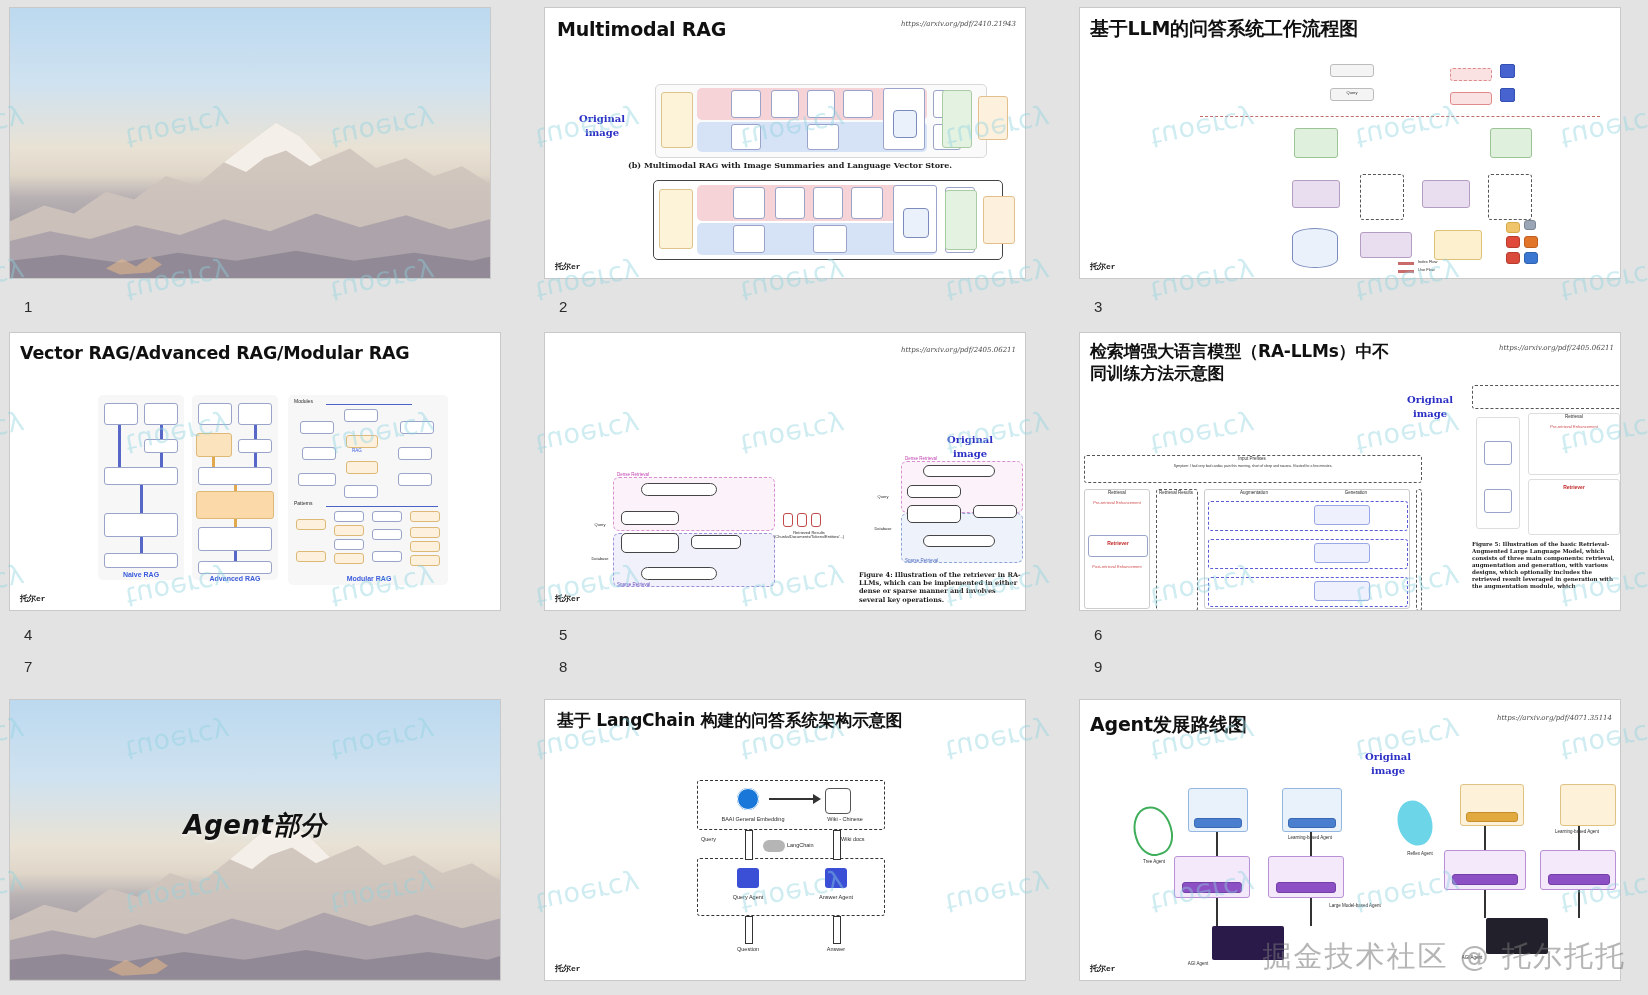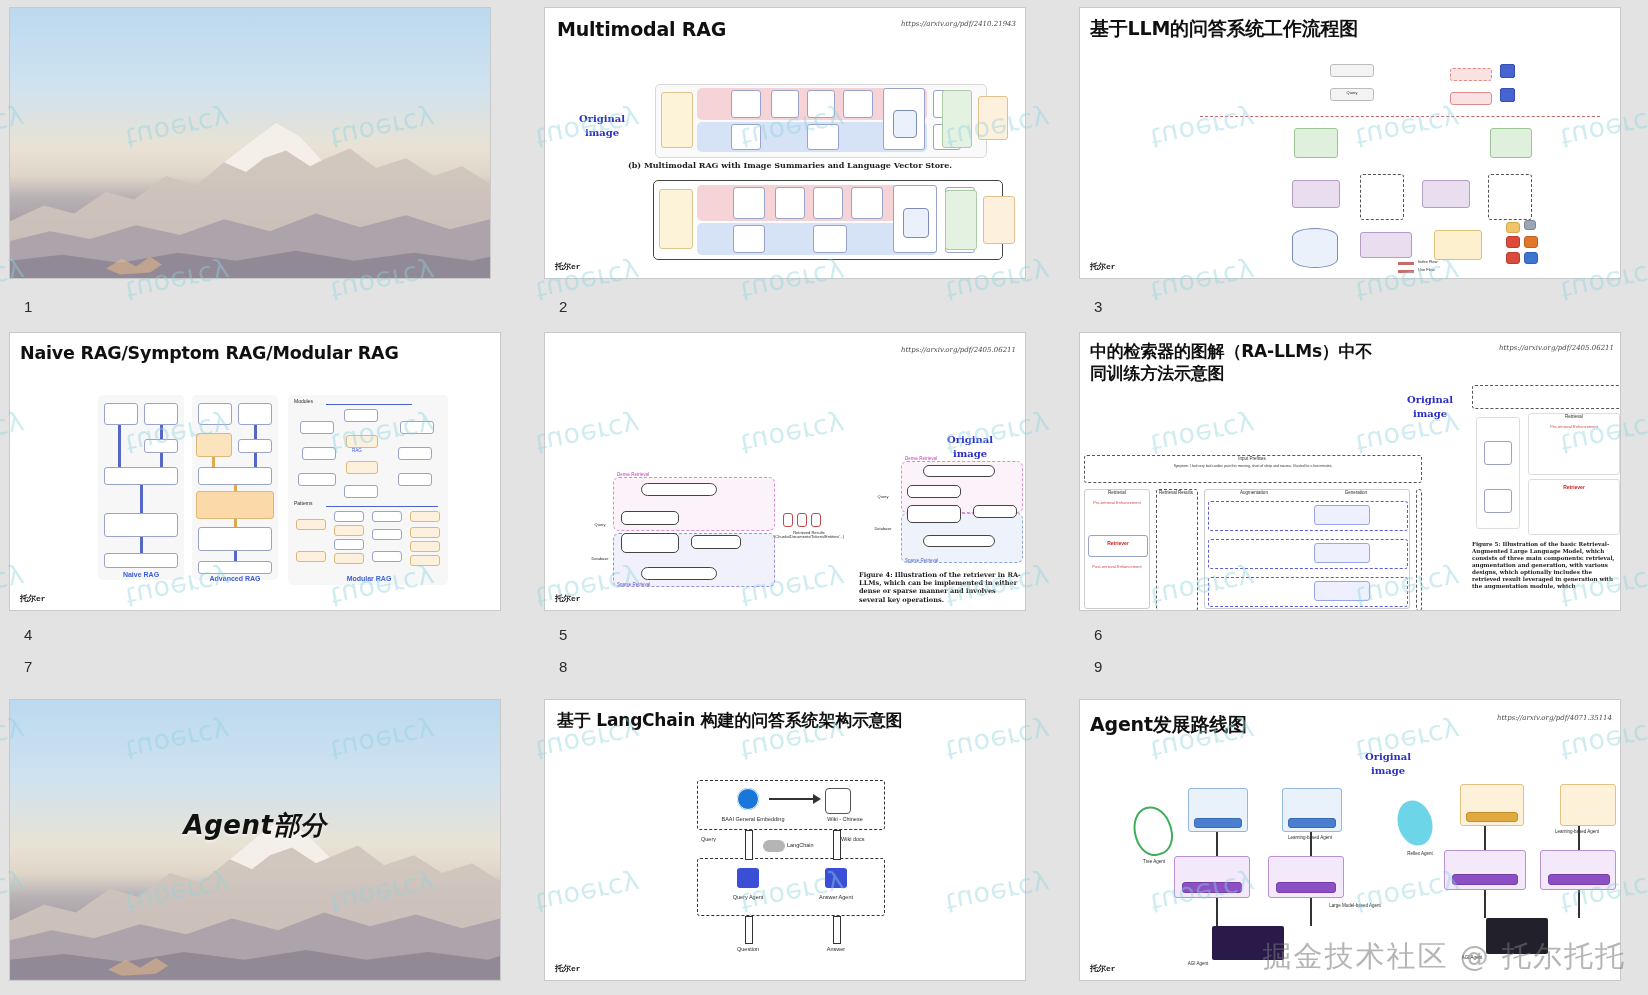--- a/index.html
+++ b/index.html
@@ -323,21 +323,21 @@
         <div class="lbl" style="left:218px;top:218px;">Use Flow</div>
       </div>
 
       <div class="s-footer" style="left:10px;bottom:6px;">托尔er</div>
     </div>
     <div class="slide-num" style="left:14px;top:290px;">3</div>
   </div>
 
   <div class="cell" style="left:10px;top:333px;width:500px;height:310px;">
     <div class="slide" style="left:0;top:0;width:490px;height:277px;">
-      <div class="s-title" style="left:10px;top:9px;font-size:17.5px;">Naive RAG/Symptom RAG/Modular RAG</div>
+      <div class="s-title" style="left:10px;top:9px;font-size:17.5px;">Vector RAG/Advanced RAG/Modular RAG</div>
 
       <div class="dg" style="left:88px;top:62px;width:86px;height:185px;">
         <div class="band" style="left:0;top:0;width:86px;height:185px;background:#f7f7f7;"></div>
         <div class="box" style="left:6px;top:8px;width:34px;height:22px;"></div>
         <div class="box" style="left:46px;top:8px;width:34px;height:22px;"></div>
         <div class="box" style="left:46px;top:44px;width:34px;height:14px;"></div>
         <div class="box" style="left:6px;top:72px;width:74px;height:18px;"></div>
         <div class="box" style="left:6px;top:118px;width:74px;height:24px;"></div>
         <div class="box" style="left:6px;top:158px;width:74px;height:15px;"></div>
         <div class="ln" style="left:20px;top:30px;width:3px;height:42px;"></div>
@@ -445,21 +445,21 @@
 
       <div class="cap" style="left:314px;top:238px;width:165px;font-size:6.6px;">Figure 4: Illustration of the retriever in RA-LLMs, which can be implemented in either dense or sparse manner and involves several key operations.</div>
 
       <div class="s-footer" style="left:10px;bottom:6px;">托尔er</div>
     </div>
     <div class="slide-num" style="left:14px;top:293px;">5</div>
   </div>
 
   <div class="cell" style="left:1080px;top:333px;width:560px;height:310px;">
     <div class="slide" style="left:0;top:0;width:540px;height:277px;">
-      <div class="s-title" style="left:10px;top:8px;width:330px;font-size:17px;white-space:pre-line;">中的检索器的图解（RA-LLMs）中不
+      <div class="s-title" style="left:10px;top:8px;width:330px;font-size:17px;white-space:pre-line;">检索增强大语言模型（RA-LLMs）中不
 同训练方法示意图</div>
       <div class="s-url" style="right:6px;top:11px;">https://arxiv.org/pdf/2405.06211</div>
       <div class="orig-label" style="left:310px;top:60px;width:80px;font-size:10px;">Original<br>image</div>
 
       <div class="dg" style="left:4px;top:122px;width:340px;height:155px;">
         <div class="dash" style="left:0;top:0;width:336px;height:26px;"></div>
         <div class="lbl" style="left:0;top:2px;width:336px;font-size:4.5px;">Input Prefixes</div>
         <div class="lbl tiny" style="left:14px;top:10px;width:310px;white-space:normal;">Symptom: I had very bad cardiac pain this morning, short of sleep and nausea. It lasted for a few minutes.</div>
         <div class="box" style="left:0;top:34px;width:66px;height:120px;border-color:#ccc;"></div>
         <div class="lbl" style="left:0;top:36px;width:66px;font-size:4.5px;">Retrieval</div>

